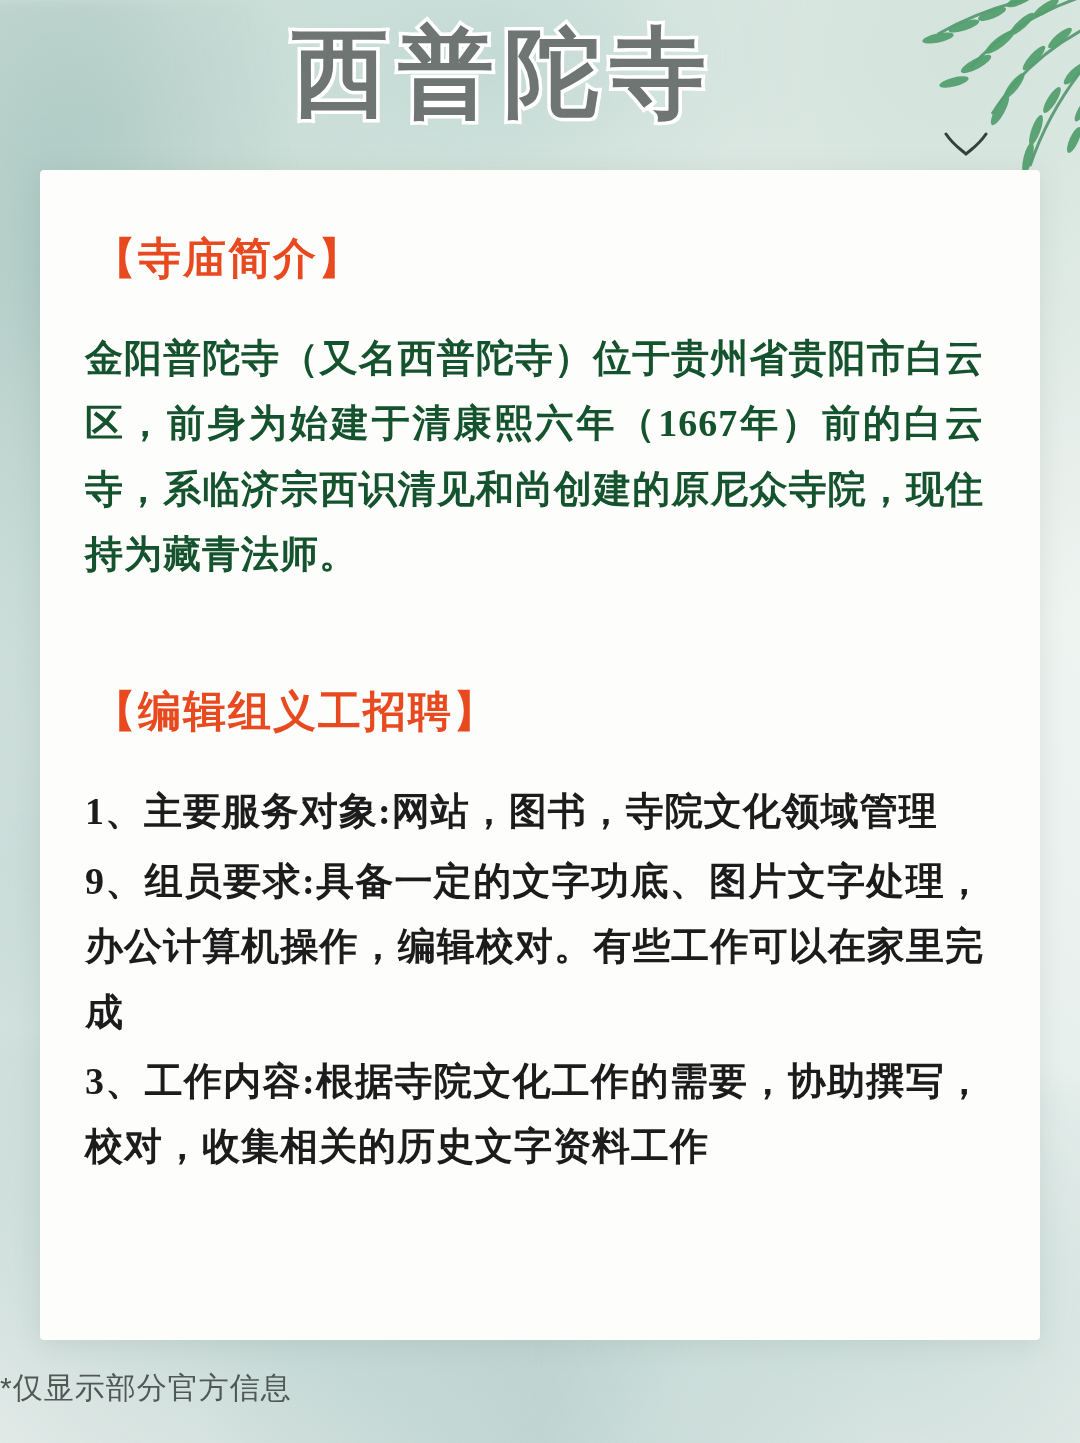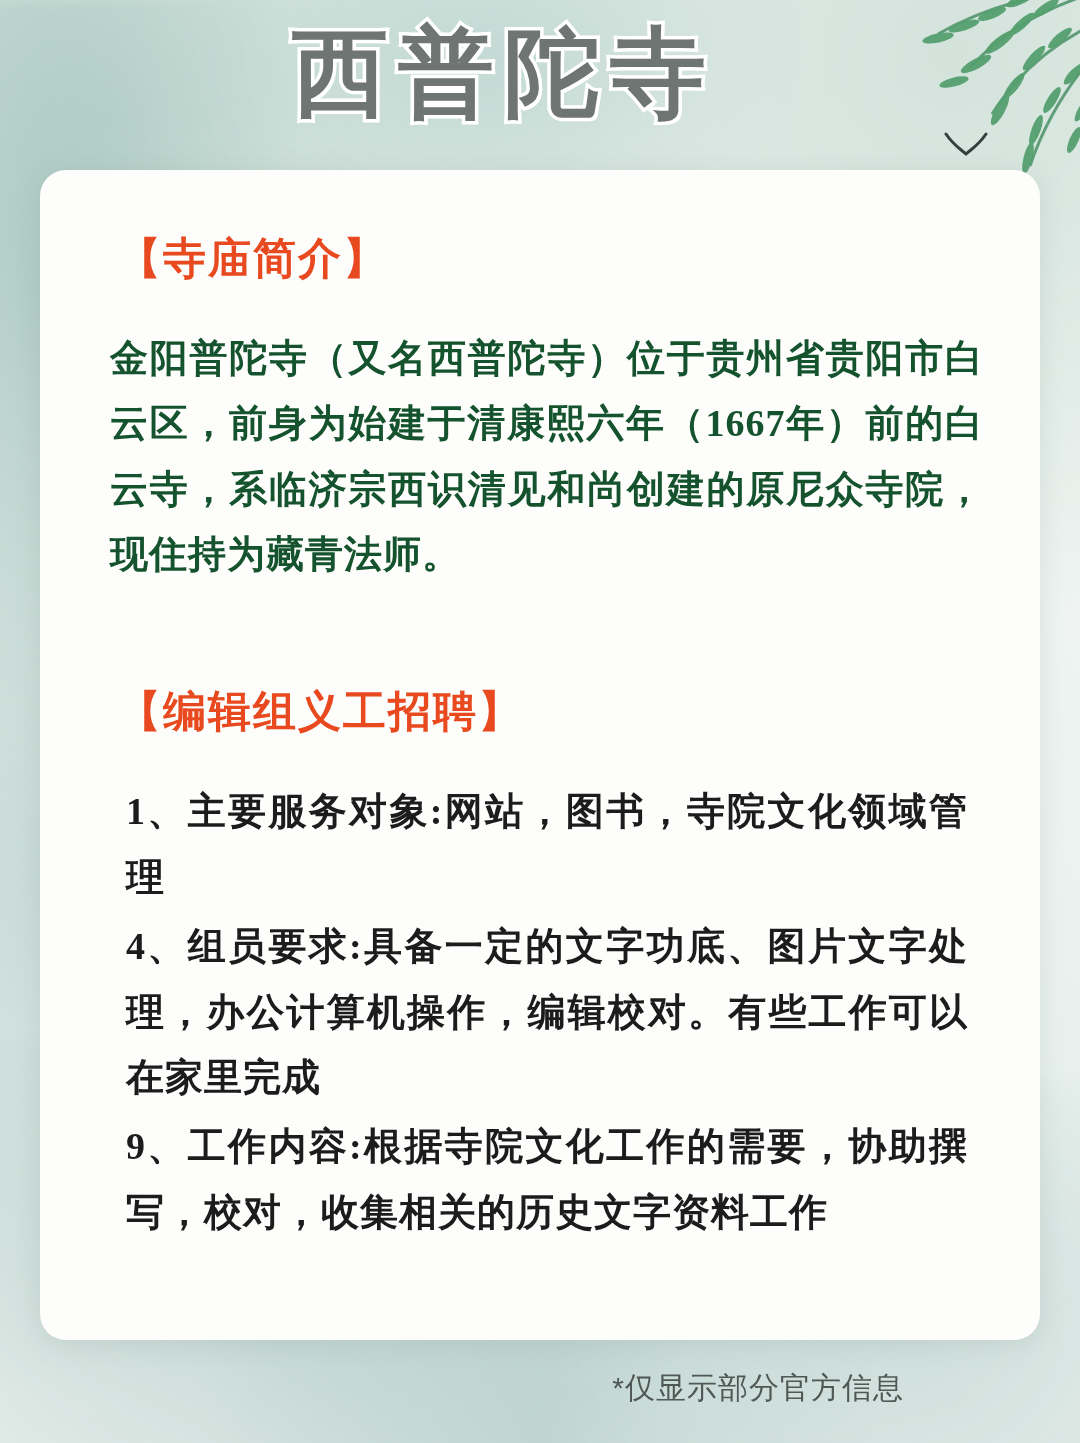--- a/index.html
+++ b/index.html
@@ -102,24 +102,24 @@
     z-index: 5;
   }
 
   .card {
     position: absolute;
     left: 40px;
     top: 170px;
     width: 1000px;
     height: 1170px;
     background: #fdfdfc;
-    border-radius: 26px;
+    border-radius: 4px;
     box-shadow: 0 4px 26px rgba(120,140,135,0.18);
     box-sizing: border-box;
-    padding: 46px 56px 40px 68px;
+    padding: 46px 56px 40px 43px;
     z-index: 4;
   }
 
   .section-heading {
     font-family: "Liberation Sans", sans-serif;
     font-weight: bold;
     font-size: 43px;
     color: #e8491f;
     letter-spacing: 2px;
     margin: 14px 0 38px 10px;
@@ -133,41 +133,41 @@
     font-weight: bold;
     font-size: 38px;
     line-height: 1.72;
     color: #14532d;
     letter-spacing: 1px;
     text-align: justify;
     margin: 0 0 0 2px;
   }
 
   .list {
-    margin: 16px;
+    margin: 0;
     padding: 0;
     list-style: none;
   }
   .list li {
     font-family: "Liberation Serif", serif;
     font-weight: bold;
     font-size: 38px;
     line-height: 1.72;
     color: #1c1c1c;
     letter-spacing: 1px;
     text-align: justify;
     margin: 0 0 4px 2px;
   }
 
   .footnote {
     position: absolute;
     left: 0;
     bottom: 34px;
     width: 904px;
-    text-align: right;
+    text-align: left;
     font-family: "Liberation Sans", sans-serif;
     font-size: 30px;
     color: #4f5855;
     letter-spacing: 1px;
     z-index: 5;
   }
 </style>
 </head>
 <body>
 
@@ -215,21 +215,21 @@
   <div class="title">西普陀寺</div>
 
   <div class="card">
 
     <div class="section-heading">【寺庙简介】</div>
     <p class="para">金阳普陀寺（又名西普陀寺）位于贵州省贵阳市白云区，前身为始建于清康熙六年（1667年）前的白云寺，系临济宗西识清见和尚创建的原尼众寺院，现住持为藏青法师。</p>
 
     <div class="section-heading second">【编辑组义工招聘】</div>
     <ul class="list">
       <li>1、主要服务对象:网站，图书，寺院文化领域管理</li>
-      <li>4、组员要求:具备一定的文字功底、图片文字处理，办公计算机操作，编辑校对。有些工作可以在家里完成</li>
-      <li>9、工作内容:根据寺院文化工作的需要，协助撰写，校对，收集相关的历史文字资料工作</li>
+      <li>9、组员要求:具备一定的文字功底、图片文字处理，办公计算机操作，编辑校对。有些工作可以在家里完成</li>
+      <li>3、工作内容:根据寺院文化工作的需要，协助撰写，校对，收集相关的历史文字资料工作</li>
     </ul>
 
   </div>
 
   <div class="footnote">*仅显示部分官方信息</div>
 
 </div>
 
 </body></html>

